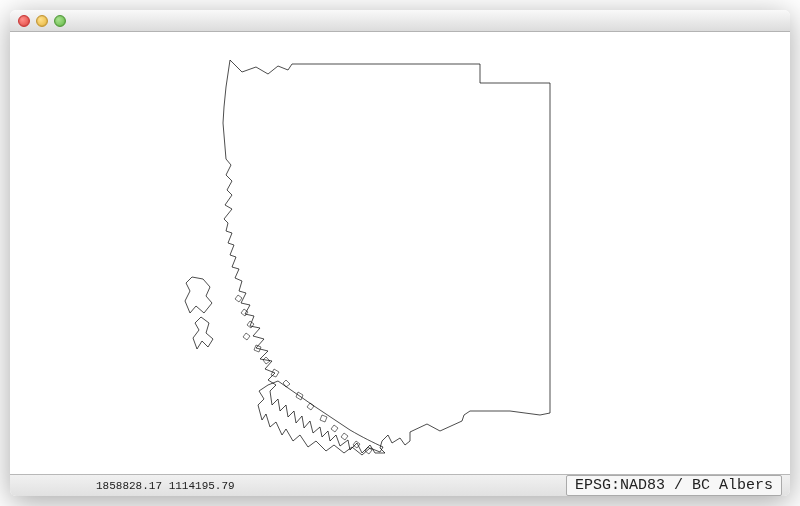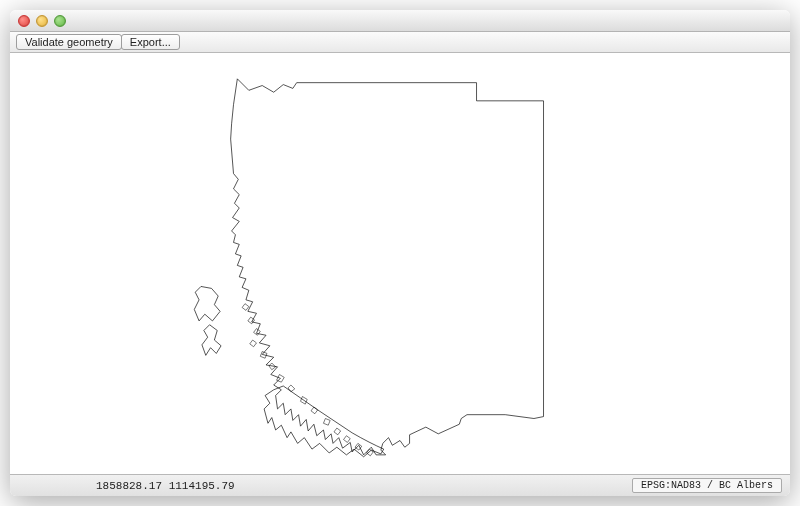--- a/index.html
+++ b/index.html
@@ -84,40 +84,36 @@
       border-top: 1px solid #b8b8b8;
       gap: 18px;
     }
     .statusbar .spacer { flex: 1; }
     .epsg-box {
       font-family: "Courier New", monospace;
       border: 1px solid #aaa;
       background: #f7f7f7;
       padding: 1px 8px;
       border-radius: 2px;
-      font-size:10px;
+      font-size:15px;
       color:#222;
     }
     .coord-pad { width: 60px; }
   </style>
 </head>
 <body>
 
 <div class="window-shadow">
 
   <div class="titlebar">
     <span class="traffic-light tl-close"></span>
     <span class="traffic-light tl-min"></span>
     <span class="traffic-light tl-max"></span>
   </div>
 
-  <div class="toolbar">
-    <button class="btn">Validate geometry</button>
-    <button class="btn">Export...</button>
-  </div>
 
   <div class="canvas-area">
     <svg viewBox="0 0 780 440">
       <g stroke="#000000">
 
         <path fill="none" stroke="#000" stroke-width="0.7" d="M 220 27
              L 232 39 L 246 34 L 258 41 L 268 33 L 278 37 L 282 31
              L 470 31
              L 470 50
              L 540 50

